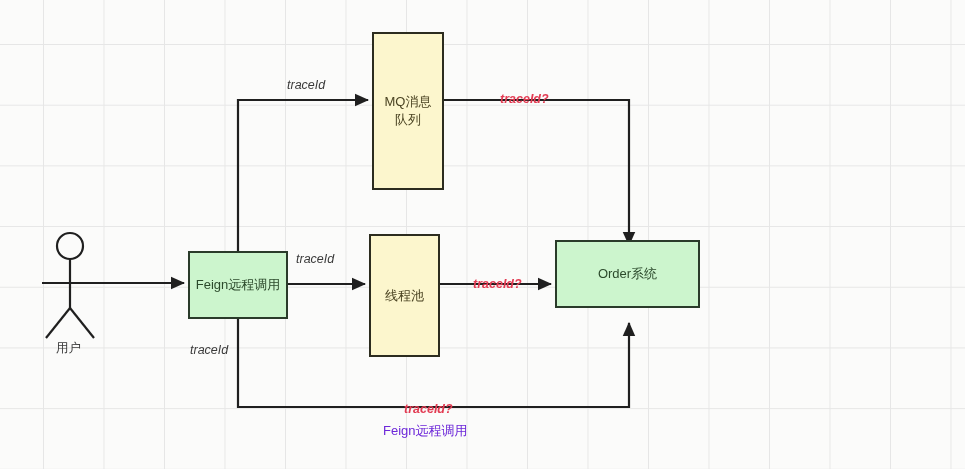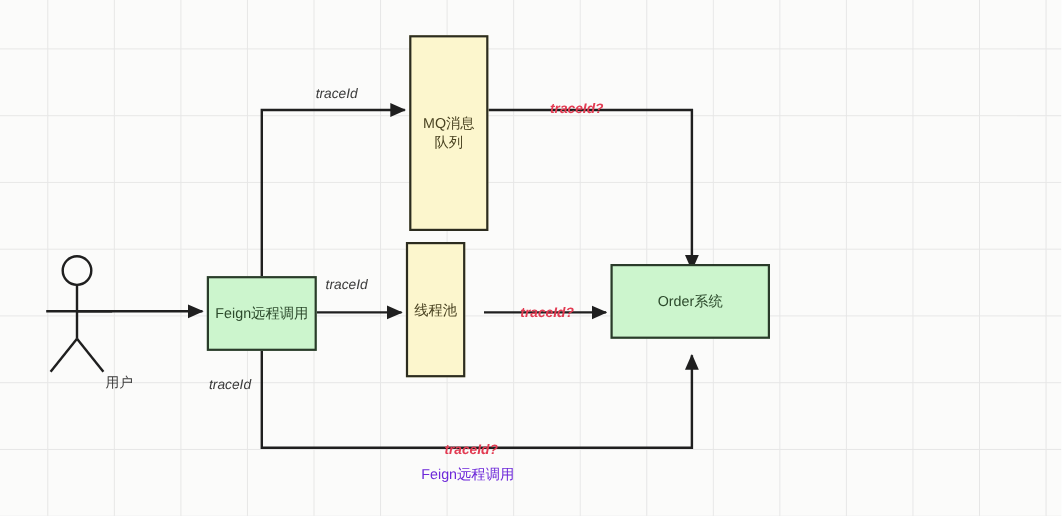--- a/index.html
+++ b/index.html
@@ -68,21 +68,20 @@
     color: #e23b52;
     font-weight: bold;
     font-size: 12.5px;
     margin-top: 21px;
   }
   .actor-label {
     position: absolute;
     font-size: 12.5px;
     color: #3a3a3a;
     white-space: nowrap;
-    margin-left: 40px;
   }
   .caption {
     position: absolute;
     font-size: 13px;
     color: #6d28d9;
     white-space: nowrap;
   }
 </style>
 </head>
 <body>
@@ -116,26 +115,26 @@
 
     <path d="M 440 284 L 551 284" stroke="#1f1f1f" stroke-width="2.2" fill="none" marker-end="url(#arrow)"></path>
 
     <path d="M 238 319 L 238 407 L 629 407 L 629 323" stroke="#1f1f1f" stroke-width="2.2" fill="none" marker-end="url(#arrow)"></path>
   </svg>
 
   <div class="node node-green" style="left:188px; top:251px; width:100px; height:68px;">
     <span>Feign远程调用</span>
   </div>
 
-  <div class="node node-yellow" style="left:372px; top:32px; width:72px; height:178px;">
+  <div class="node node-yellow" style="left:372px; top:32px; width:72px; height:158px;">
     <span>MQ消息
 队列</span>
   </div>
 
-  <div class="node node-yellow" style="left:369px; top:220px; width:54px; height:123px;">
+  <div class="node node-yellow" style="left:369px; top:234px; width:71px; height:123px;">
     <span>线程池</span>
   </div>
 
   <div class="node node-green" style="left:555px; top:240px; width:145px; height:68px;">
     <span>Order系统</span>
   </div>
 
   <div class="actor-label" style="left:56px; top:340px;">用户</div>
 
   <div class="edge-label" style="left:287px; top:78px;">traceId</div>

